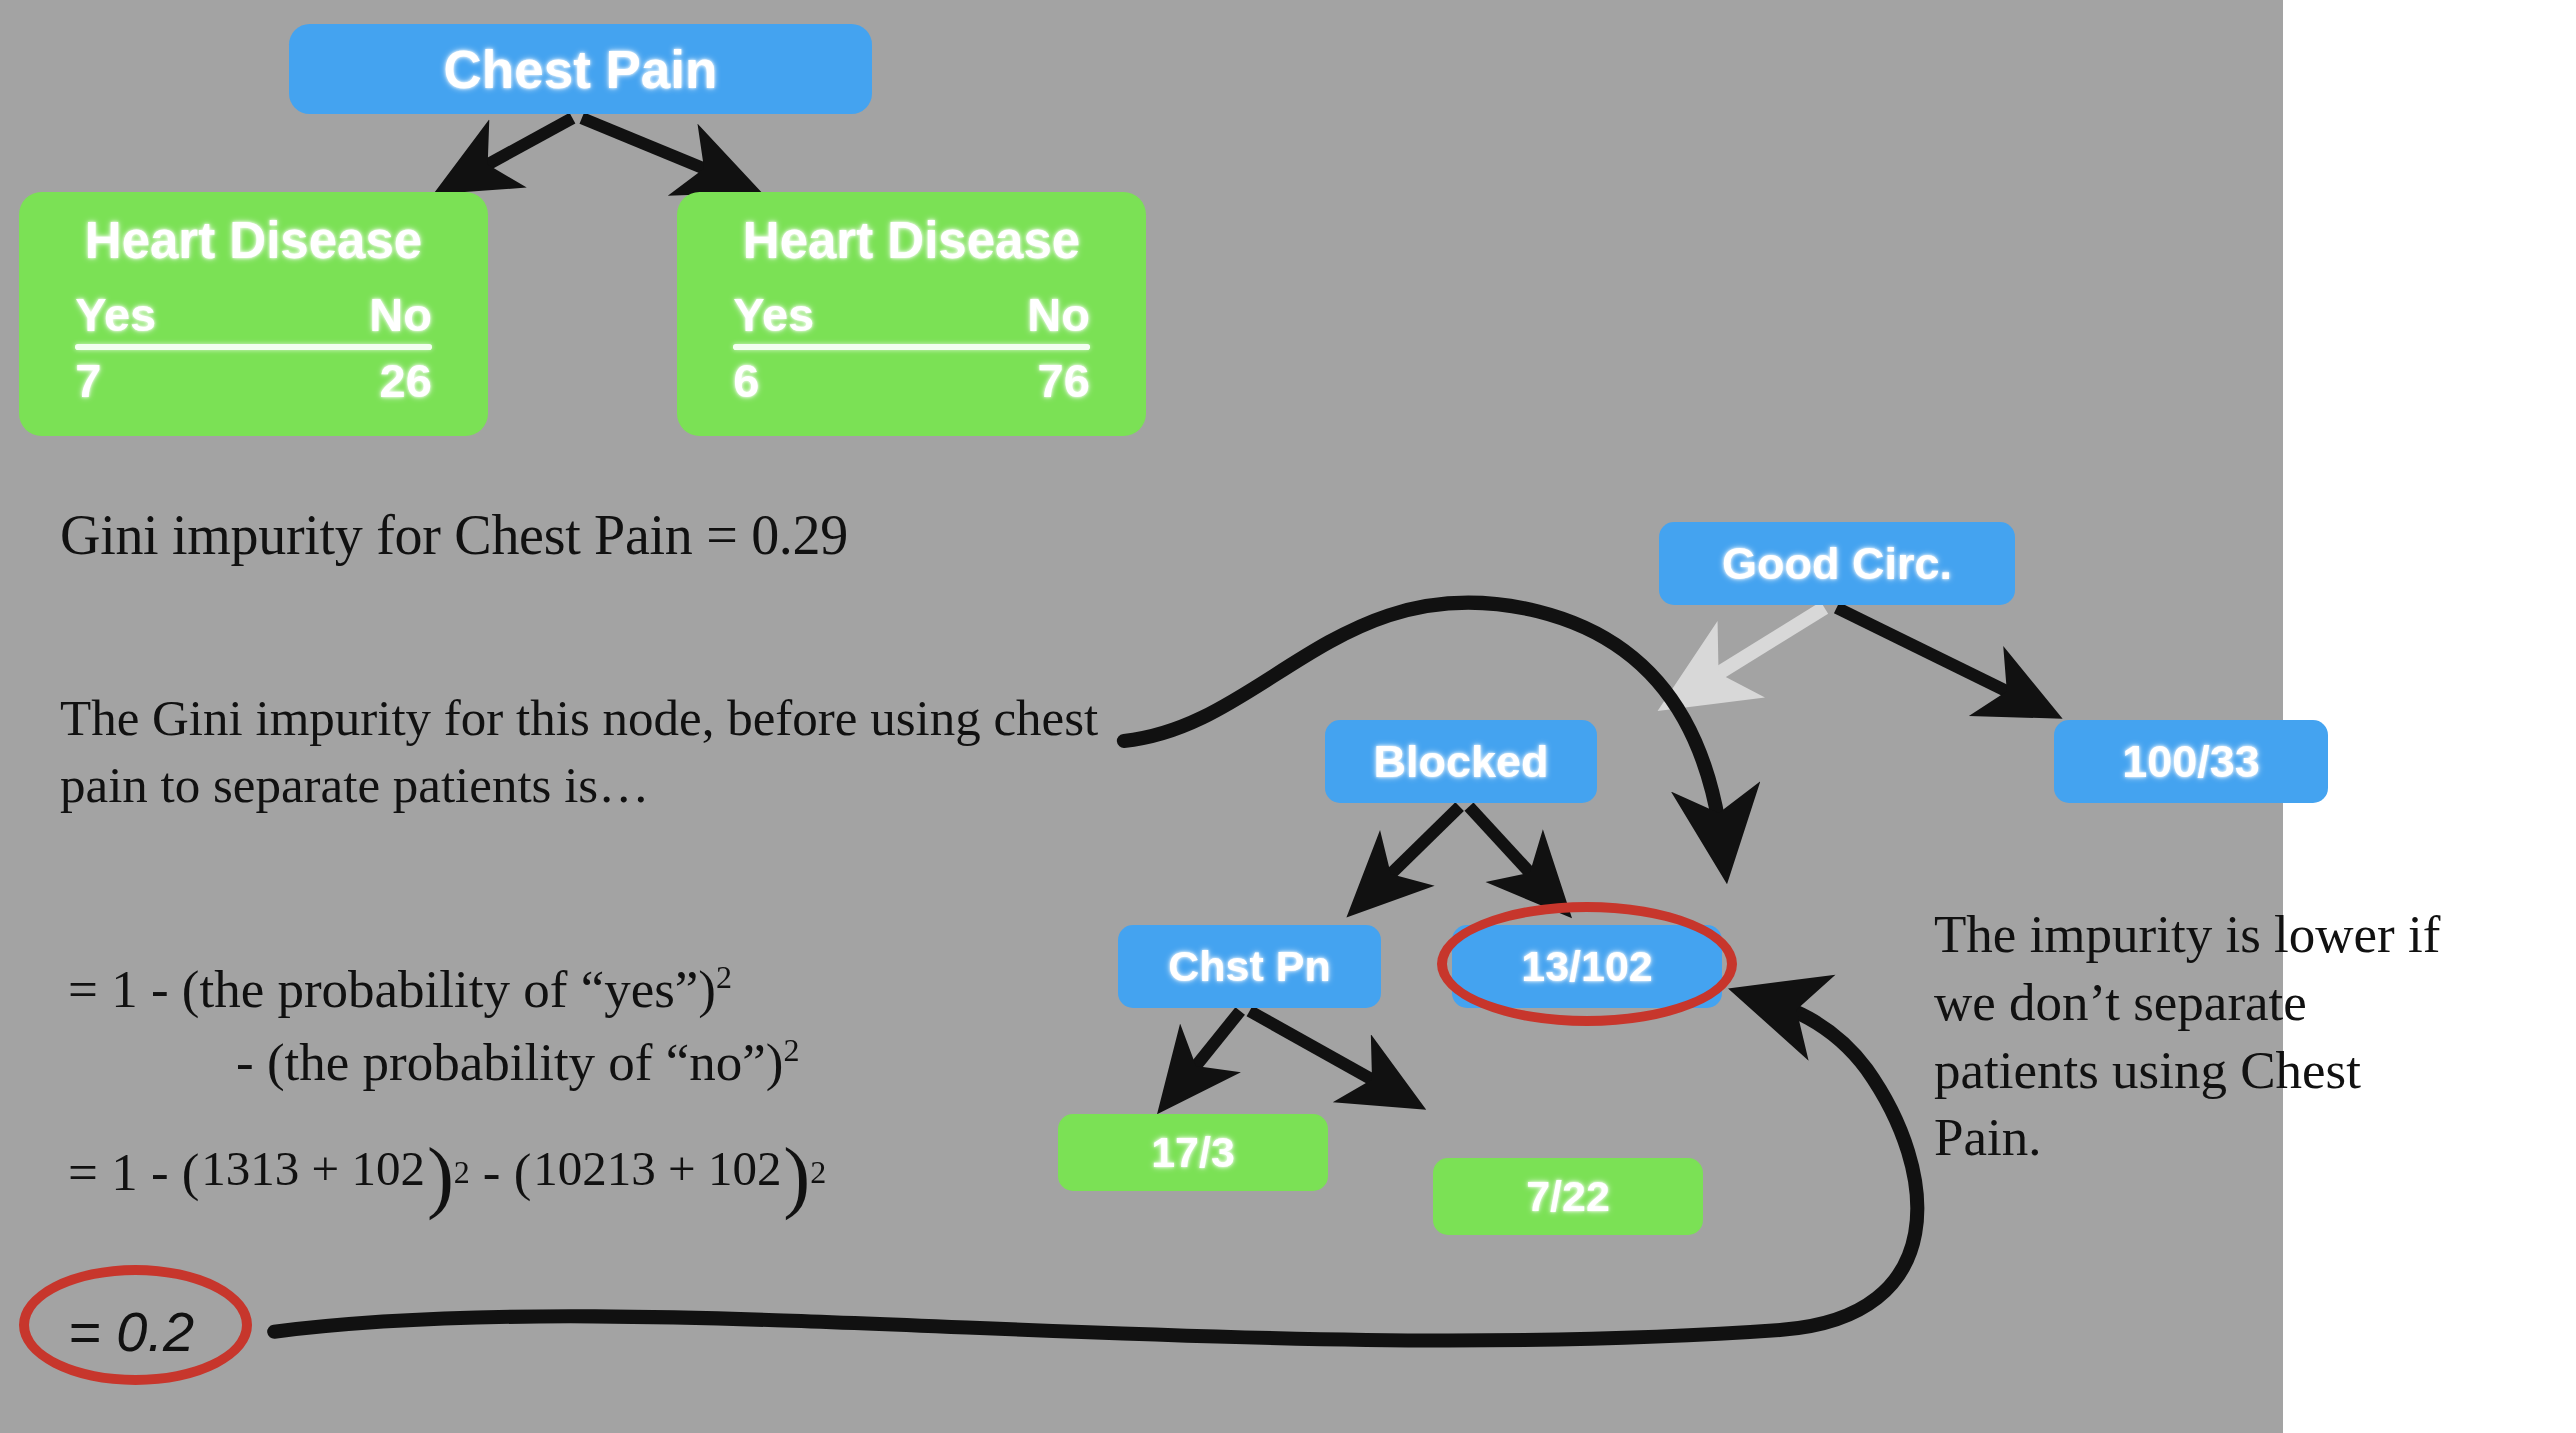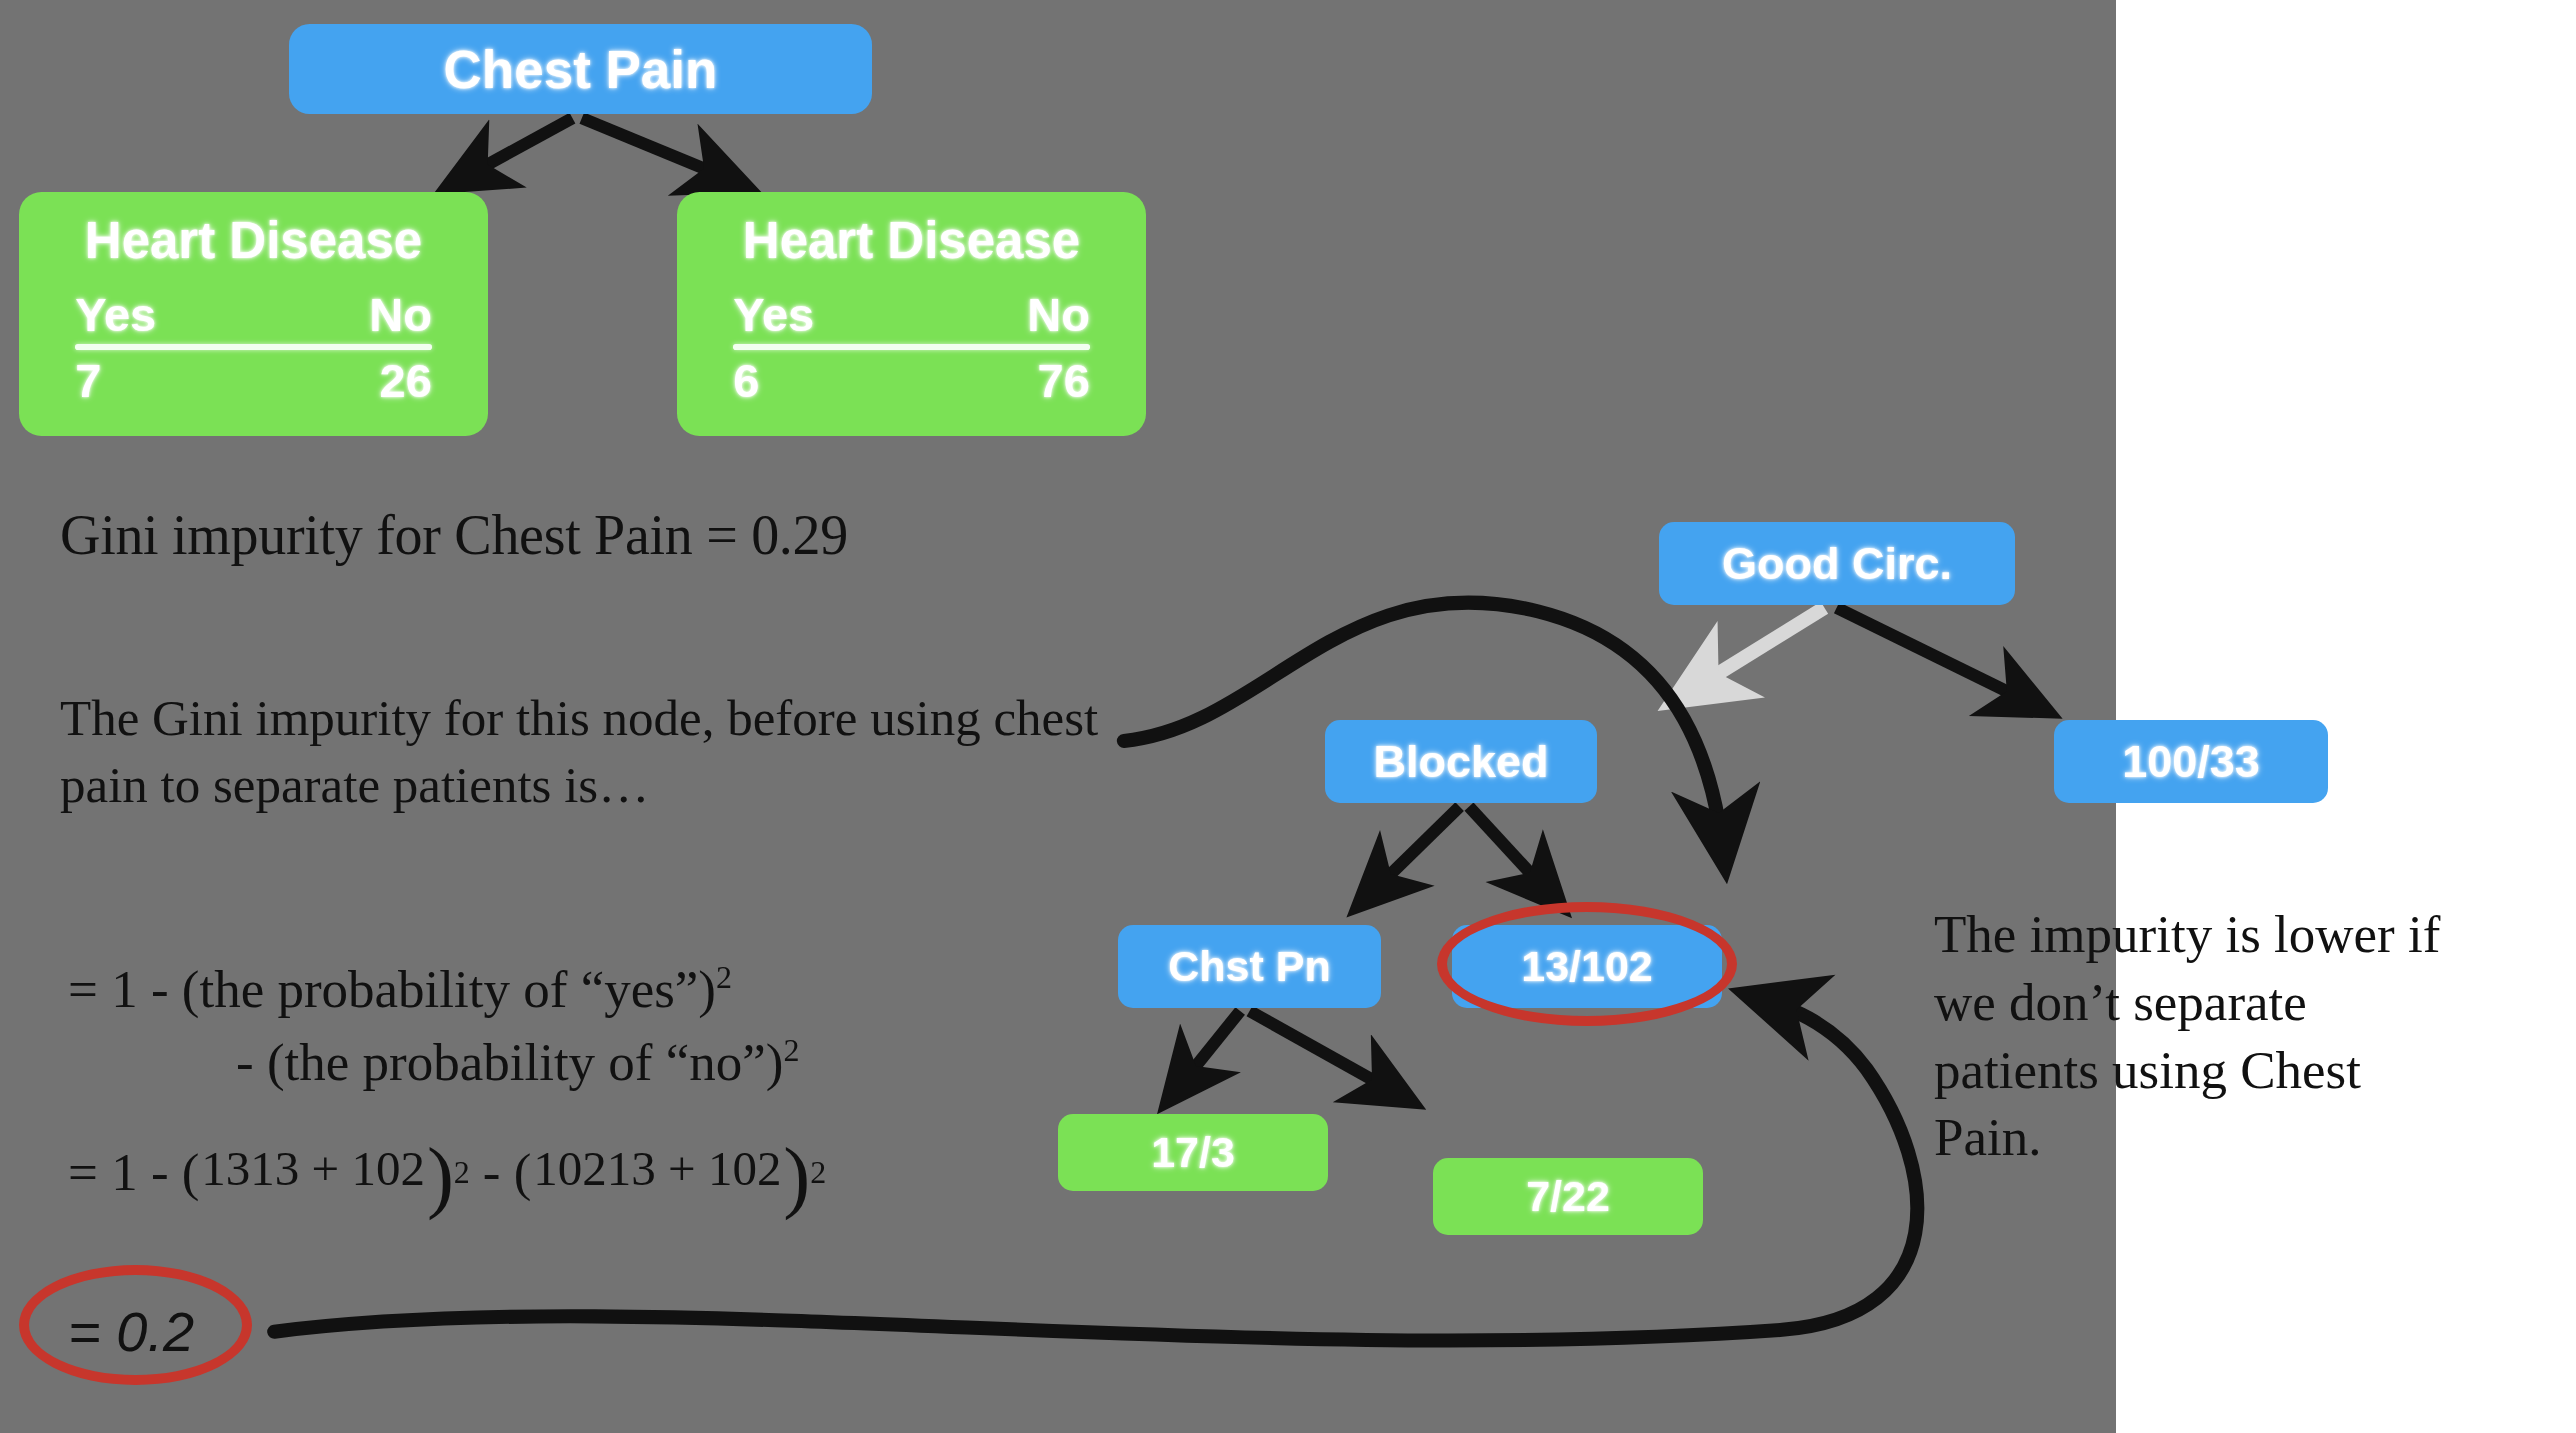--- a/index.html
+++ b/index.html
@@ -1,18 +1,18 @@
 <!DOCTYPE html>
 <html style="font-size:15px"><head>
 <meta charset="utf-8">
 <style>
   html,body{margin:0;padding:0;background:#ffffff;}
   body{width:2576px;height:1433px;position:relative;overflow:hidden;
        font-family:"Liberation Sans","DejaVu Sans",sans-serif;}
-  #stage{position:absolute;inset:0;width:2116px;height:1433px;background:#737373;}
+  #stage{position:absolute;inset:0;width:2283px;height:1433px;background:#a3a3a3;}
 
   
   .node{position:absolute;box-sizing:border-box;display:flex;flex-direction:column;
         align-items:center;justify-content:center;border-radius:17px;
         color:#ffffff;font-weight:bold;text-align:center;
         text-shadow:0 0 6.6px rgba(255,255,255,.85),0 0 2.8px rgba(255,255,255,.9);
         box-shadow:0 0 9.4px 1.9px rgba(255,255,255,.0);}
   .blue{background:#44A3F0;}
   .green{background:#7BE155;}
 

